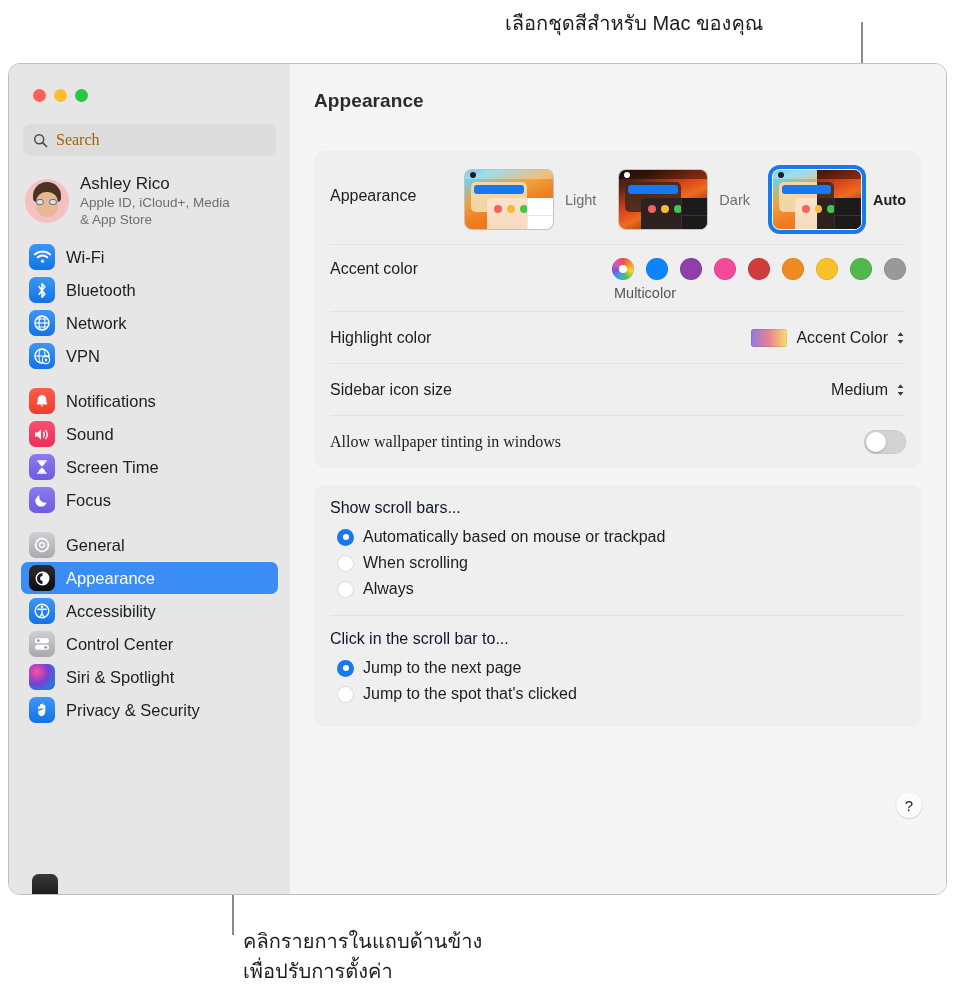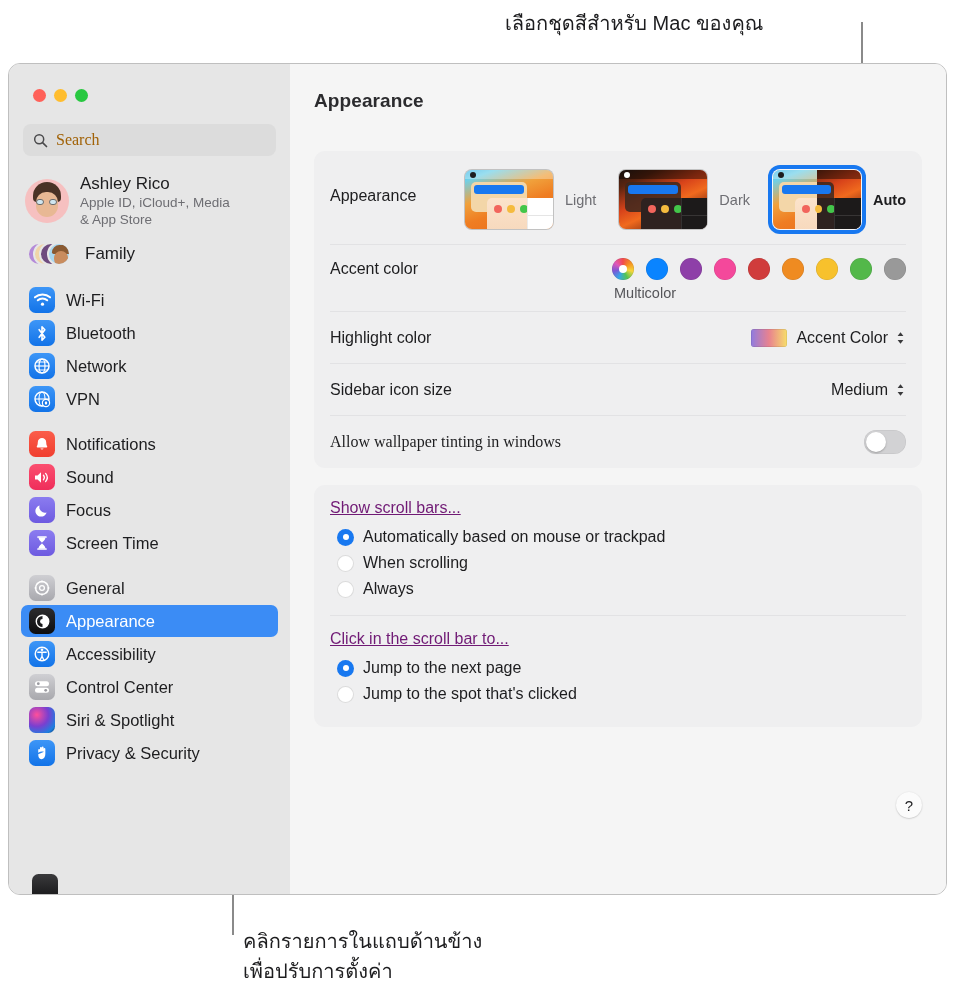--- a/index.html
+++ b/index.html
@@ -253,21 +253,21 @@
     position: relative; box-shadow: inset 0 0 0 .5px rgba(0,0,0,.08);
   }
   .toggle .knob {
     position:absolute; left:2px; top:2px; width:20px; height:20px;
     border-radius:50%; background:#fff; box-shadow:0 1px 2px rgba(0,0,0,.25);
   }
 
   
   .radio-sec { padding: 14px 0 13px 0; border-bottom: 1px solid #e2e2e4; }
   .radio-sec.last { border-bottom: none; padding-bottom: 16px; }
-  .sec-title { font-size: 16px; color: #701a75; margin-bottom: 7px; text-decoration: underline; }
+  .sec-title { font-size: 16px; color: #0f172a; margin-bottom: 7px; }
   .radio-item { display: flex; align-items: center; gap: 9px; height: 26px; padding-left: 7px; }
   .radio {
     width: 17px; height: 17px; border-radius: 50%;
     background: #ffffff; box-shadow: inset 0 0 0 1px rgba(0,0,0,.14);
     flex: 0 0 17px; position: relative;
   }
   .radio.on { background: #1878f0; box-shadow: none; }
   .radio.on::after {
     content:''; position:absolute; left:50%; top:50%; width:6px; height:6px;
     margin:-3px 0 0 -3px; border-radius:50%; background:#fff;
@@ -321,32 +321,20 @@
           <div class="glass-l"></div>
             <div class="glass-r"></div>
         </div>
         <div>
           <div class="acct-name">Ashley Rico</div>
           <div class="acct-sub" style="white-space:pre-line">Apple ID, iCloud+, Media
 &amp; App Store</div>
         </div>
       </div>
 
-      <div class="family-row">
-        <div class="family-stack">
-          <div class="fs fs1"></div>
-            <div class="fs fs2"></div>
-            <div class="fs fs3"></div>
-          <div class="fs fs4">
-              <div class="h"></div>
-              <div class="f"></div>
-            </div>
-        </div>
-        <span class="family-label">Family</span>
-      </div>
 
       <div class="nav">
 
         <div class="nav-group">
           <div class="nav-item">
             <span class="nav-icon ic-blue">
               <svg width="17" height="14" viewBox="0 0 18 14">
                 <path d="M1 4.2a12 12 0 0 1 16 0" fill="none" stroke="#fff" stroke-width="2.1" stroke-linecap="round"></path>
                 <path d="M4 7.3a7.6 7.6 0 0 1 10 0" fill="none" stroke="#fff" stroke-width="2.1" stroke-linecap="round"></path>
                 <circle cx="9" cy="11.4" r="1.7" fill="#fff"></circle>
@@ -403,34 +391,34 @@
               <svg width="18" height="15" viewBox="0 0 18 15">
                 <path d="M2 5.4h2.6L8 2.2v10.6L4.6 9.6H2z" fill="#fff"></path>
                 <path d="M10.4 5.2a3.6 3.6 0 0 1 0 4.6" fill="none" stroke="#fff" stroke-width="1.3" stroke-linecap="round"></path>
                 <path d="M12.6 3.4a6.4 6.4 0 0 1 0 8.2" fill="none" stroke="#fff" stroke-width="1.3" stroke-linecap="round"></path>
               </svg>
             </span>
             <span class="nav-label">Sound</span>
           </div>
           <div class="nav-item">
             <span class="nav-icon ic-purple">
-              <svg width="16" height="16" viewBox="0 0 16 16">
-                <path d="M12.6 10.4A5.6 5.6 0 0 1 5.6 3.4a5.7 5.7 0 1 0 7 7z" fill="#fff"></path>
-              </svg>
-            </span>
-            <span class="nav-label">Focus</span>
-          </div>
-          <div class="nav-item">
-            <span class="nav-icon ic-purple">
               <svg width="14" height="16" viewBox="0 0 14 16">
                 <path d="M3 2h8M3 14h8" stroke="#fff" stroke-width="1.7" stroke-linecap="round"></path>
                 <path d="M3.6 2.6c0 3 3.4 4.2 3.4 5.4s-3.4 2.4-3.4 5.4h6.8c0-3-3.4-4.2-3.4-5.4s3.4-2.4 3.4-5.4z" fill="#fff"></path>
               </svg>
             </span>
             <span class="nav-label">Screen Time</span>
+          </div>
+          <div class="nav-item">
+            <span class="nav-icon ic-purple">
+              <svg width="16" height="16" viewBox="0 0 16 16">
+                <path d="M12.6 10.4A5.6 5.6 0 0 1 5.6 3.4a5.7 5.7 0 1 0 7 7z" fill="#fff"></path>
+              </svg>
+            </span>
+            <span class="nav-label">Focus</span>
           </div>
         </div>
 
         <div class="nav-group">
           <div class="nav-item">
             <span class="nav-icon ic-graygrad">
               <svg width="18" height="18" viewBox="0 0 18 18">
                 <circle cx="9" cy="9" r="6.4" fill="none" stroke="#fff" stroke-width="1.5"></circle>
                 <circle cx="9" cy="9" r="2.4" fill="none" stroke="#fff" stroke-width="1.3"></circle>
                 <g stroke="#fff" stroke-width="1.2">

